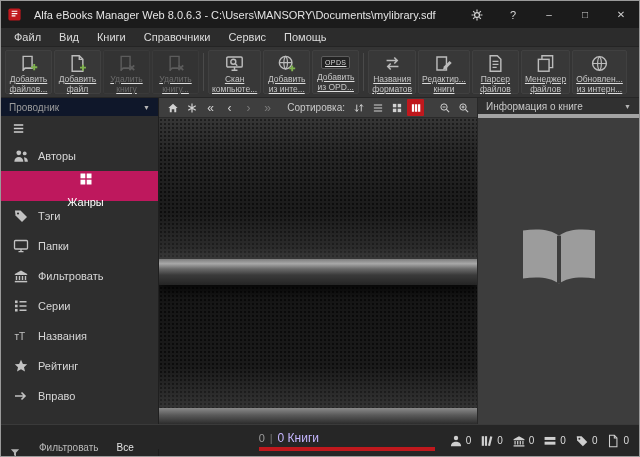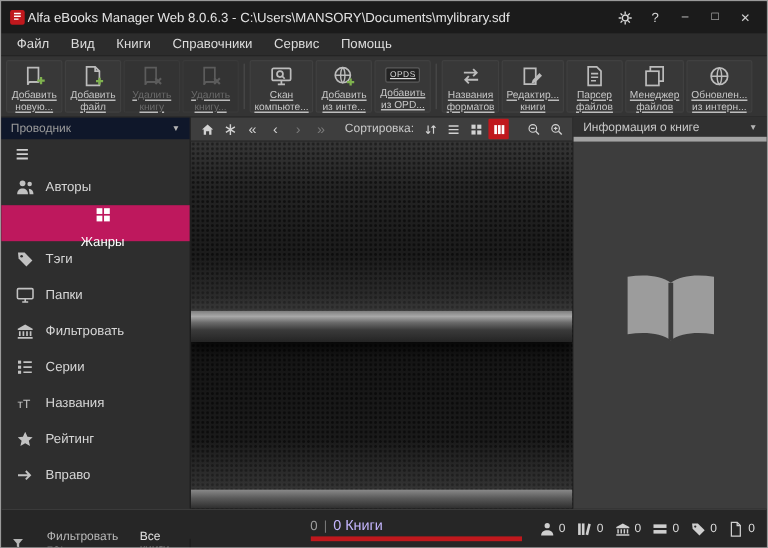--- a/index.html
+++ b/index.html
@@ -3,21 +3,21 @@
 <meta charset="utf-8">
 <style>
   * { box-sizing: border-box; margin: 0; padding: 0; }
   body { margin: 0; background: #555; font-family: "Liberation Sans", sans-serif; }
   .window {
     width: 640px; height: 457px; border: 1px solid #9a9a9a;
     background: #333; display: flex; flex-direction: column;
     overflow: hidden; position: relative; color: #ddd;
   }
   
-  .titlebar { height: 27px; background: #1b1b1b; display: flex; align-items: center; padding: 0 6px; gap: 1px; flex: none; }
+  .titlebar { height: 27px; background: #1b1b1b; display: flex; align-items: center; padding: 0 6px; gap: 12px; flex: none; }
   .appicon { width: 15px; height: 15px; flex: none; }
   .title-text { font-size: 11px; color: #e4e4e4; white-space: nowrap; overflow: hidden; flex: 1; }
   .tb-btn { width: 24px; height: 20px; display: flex; align-items: center; justify-content: center; color: #d8d8d8; font-size: 11px; flex: none; cursor: default; }
   .tb-btn .ic { width: 14px; height: 14px; }
   .win-ctrl { font-size: 10px; color: #cfcfcf; }
   
   .menubar { height: 19px; background: #2c2c2c; display: flex; align-items: center; padding: 0 4px; flex: none; border-bottom: 1px solid #242424; }
   .menu-item { font-size: 11px; color: #dcdcdc; padding: 2px 9px; white-space: nowrap; }
   
   .toolbar { height: 51px; background: #343434; display: flex; align-items: stretch; padding: 2px 3px; flex: none; border-bottom: 1px solid #262626; text-decoration: underline; }
@@ -126,21 +126,21 @@
   <div class="toolbar">
     <div class="tbtn">
       <span class="ticon" data-icon="book-plus">
           <svg viewBox="0 0 16 16" xmlns="http://www.w3.org/2000/svg">
             <path d="M3.5 2h7.5v10H5.5a2 2 0 0 0-2 2z" fill="none" stroke="currentColor" stroke-width="1.2"></path>
             <path d="M3.5 14a2 2 0 0 1 2-2h5.5" fill="none" stroke="currentColor" stroke-width="1.2"></path>
             <path d="M12.8 8.5v5.2M10.2 11.1h5.2" stroke="#7fb24e" stroke-width="1.6" fill="none"></path>
           </svg>
         </span>
       <span class="tl">Добавить</span>
-      <span class="tl">новую...</span>
+      <span class="tl">файлов...</span>
     </div>
     <div class="tbtn">
       <span class="ticon" data-icon="file-plus">
           <svg viewBox="0 0 16 16" xmlns="http://www.w3.org/2000/svg">
             <path d="M3.5 1.5h6l3 3v10h-9z" fill="none" stroke="currentColor" stroke-width="1.2"></path>
             <path d="M9.5 1.5v3h3" fill="none" stroke="currentColor" stroke-width="1.2"></path>
             <path d="M12.6 9v5M10.1 11.5h5" stroke="#7fb24e" stroke-width="1.6" fill="none"></path>
           </svg>
         </span>
       <span class="tl">Добавить</span>

